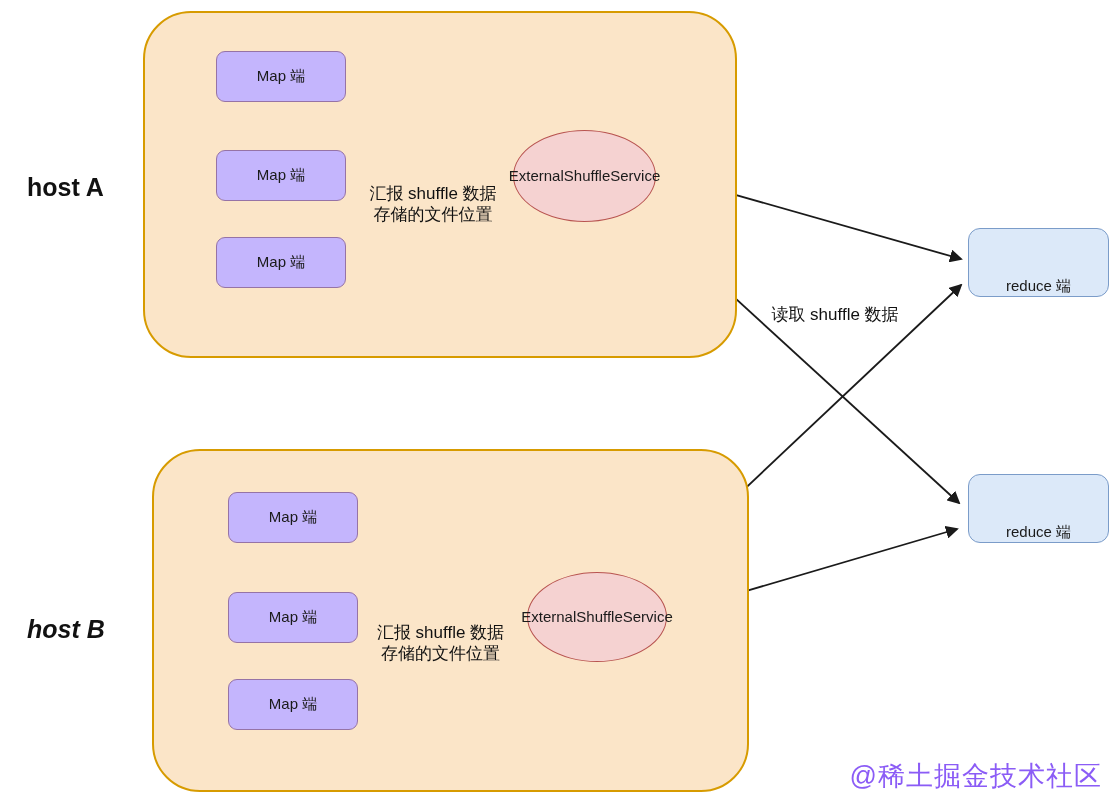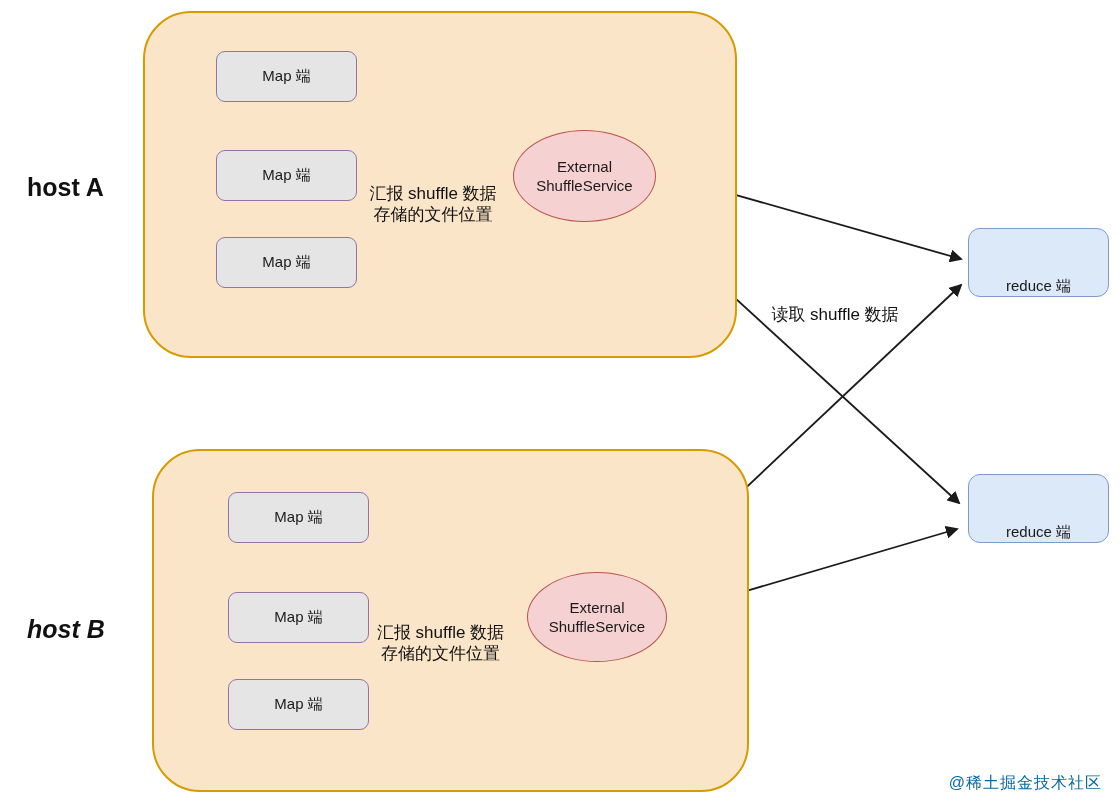--- a/index.html
+++ b/index.html
@@ -24,40 +24,40 @@
   }
   .host-label {
     position: absolute;
     font-size: 25px;
     font-weight: 700;
     color: #111111;
     white-space: nowrap;
   }
   .map-node {
     position: absolute;
-    width: 141px;
+    width: 130px;
     height: 51px;
-    background: #e5e5e5;
+    background: #c4b5fd;
     border: 1.5px solid #9673a6;
     border-radius: 9px;
     box-sizing: border-box;
     display: flex;
     align-items: center;
     justify-content: center;
     font-size: 15px;
     color: #1a1a1a;
   }
   .ellipse-node {
     position: absolute;
     background: #f5d2d1;
     border: 1.5px solid #b85450;
     border-radius: 50%;
     box-sizing: border-box;
     display: flex;
-    flex-direction: column;
+    flex-direction: row;
     align-items: center;
     justify-content: center;
     font-size: 15px;
     line-height: 1.3;
     color: #1a1a1a;
     text-align: center;
   }
   .reduce-node {
     position: absolute;
     width: 141px;
@@ -77,22 +77,22 @@
     font-size: 17px;
     color: #111111;
     text-align: center;
     line-height: 21px;
     white-space: nowrap;
   }
   #watermark {
     position: absolute;
     right: 18px;
     bottom: 14px;
-    font-size: 16px;
-    color: #0369a1;
+    font-size: 27px;
+    color: #8b5cf6;
     letter-spacing: 1px;
   }
   #arrow-layer {
     position: absolute;
     left: 0;
     top: 0;
     width: 1120px;
     height: 808px;
     pointer-events: none;
   }

